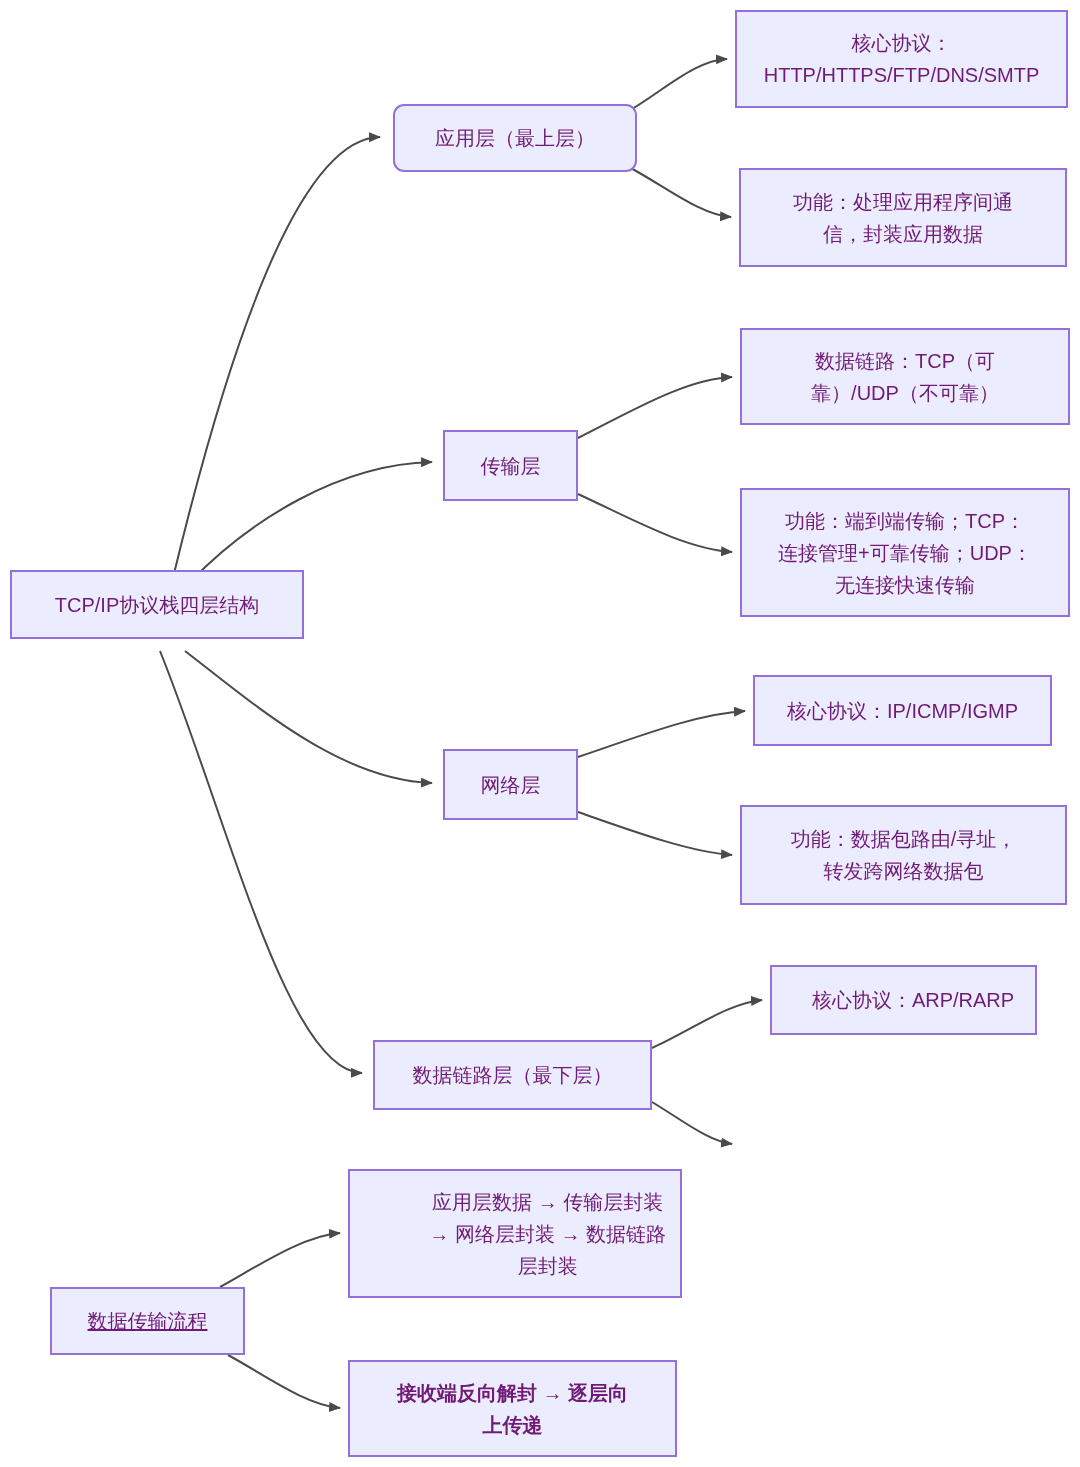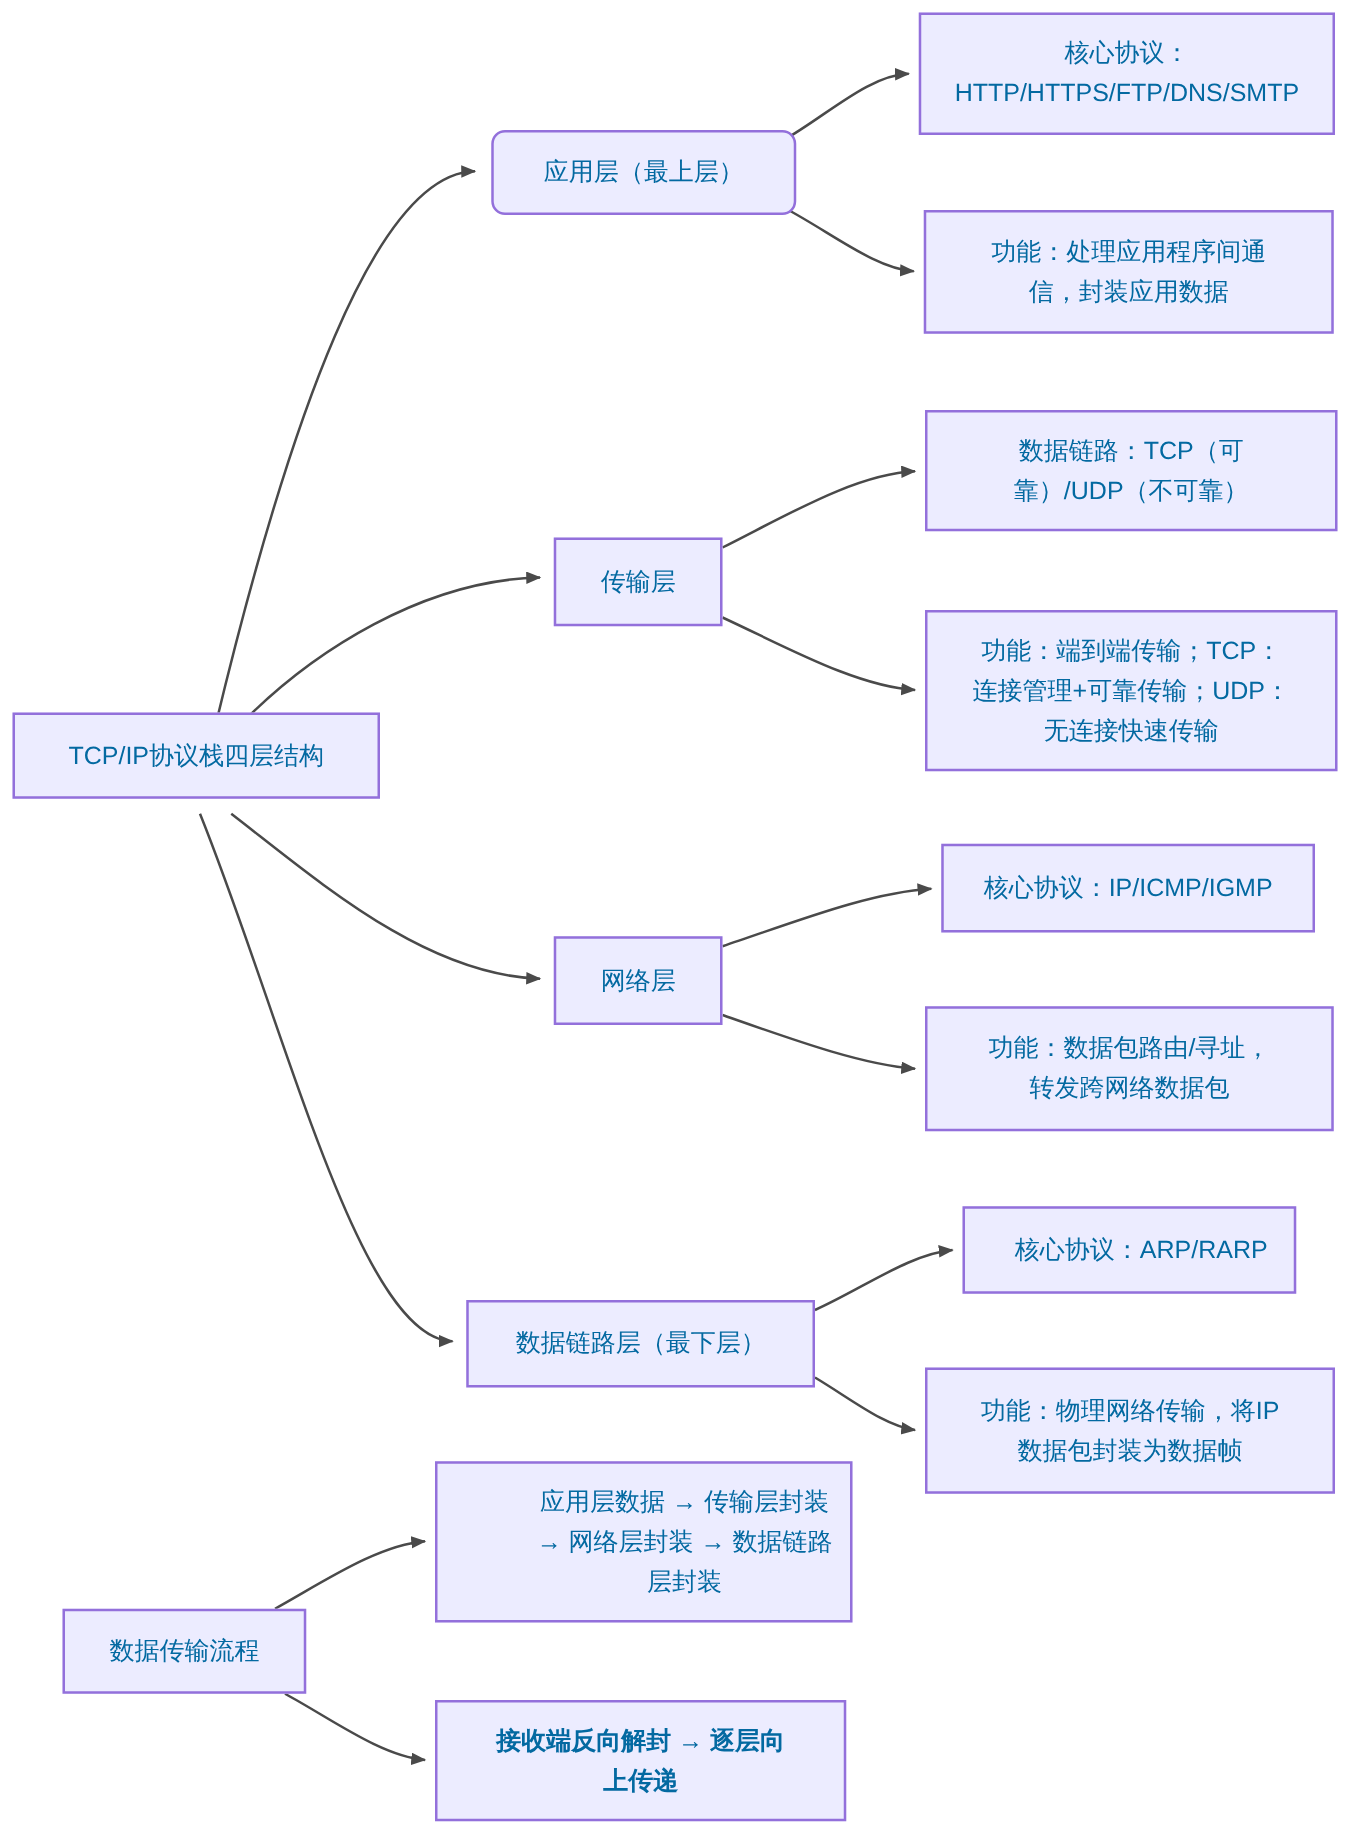--- a/index.html
+++ b/index.html
@@ -24,21 +24,21 @@
     pointer-events: none;
   }
   .node {
     position: absolute;
     box-sizing: border-box;
     background: #ECECFF;
     border: 2px solid #9370DB;
     display: flex;
     align-items: center;
     justify-content: center;
-    color: #0369a1;
+    color: #701a75;
     font-size: 20px;
     line-height: 1.6;
   }
   .node-label {
     display: block;
     white-space: pre-line;
     text-align: center;
     padding: 6px 14px;
   }
   
@@ -48,21 +48,21 @@
   .n-app-func   { left: 739px; top:  168px; width: 328px; height:  99px; }
   .n-trans      { left: 443px; top:  430px; width: 135px; height:  71px; }
   .n-trans-proto{ left: 740px; top:  328px; width: 330px; height:  97px; }
   .n-trans-func { left: 740px; top:  488px; width: 330px; height: 129px; }
   .n-net        { left: 443px; top:  749px; width: 135px; height:  71px; }
   .n-net-proto  { left: 753px; top:  675px; width: 299px; height:  71px; }
   .n-net-func   { left: 740px; top:  805px; width: 327px; height: 100px; }
   .n-link       { left: 373px; top: 1040px; width: 279px; height:  70px; }
   .n-link-proto { left: 770px; top:  965px; width: 267px; height:  70px; padding-left: 19px; }
   .n-link-func  { left: 740px; top: 1094px; width: 328px; height: 101px; }
-  .n-root2      { left:  50px; top: 1287px; width: 195px; height:  68px; }
+  .n-root2      { left:  50px; top: 1287px; width: 195px; height:  68px; text-decoration: underline; }
   .n-flow1      { left: 348px; top: 1169px; width: 334px; height: 129px; justify-content: flex-end; }
   .n-flow2      { left: 348px; top: 1360px; width: 329px; height:  97px; font-weight: bold; }
   .edge {
     stroke: #4a4a4a;
     stroke-width: 2;
     fill: none;
   }
 </style>
 </head>
 <body>
@@ -135,24 +135,20 @@
     <span class="node-label">功能：数据包路由/寻址，
 转发跨网络数据包</span>
   </div>
 
   <div class="node n-link">
     <span class="node-label">数据链路层（最下层）</span>
   </div>
   <div class="node n-link-proto">
     <span class="node-label">核心协议：ARP/RARP</span>
   </div>
-  <div class="node n-link-func">
-    <span class="node-label">功能：物理网络传输，将IP
-数据包封装为数据帧</span>
-  </div>
 
   <div class="node n-root2">
     <span class="node-label">数据传输流程</span>
   </div>
   <div class="node n-flow1">
     <span class="node-label">应用层数据 → 传输层封装
 → 网络层封装 → 数据链路
 层封装</span>
   </div>
   <div class="node n-flow2">

